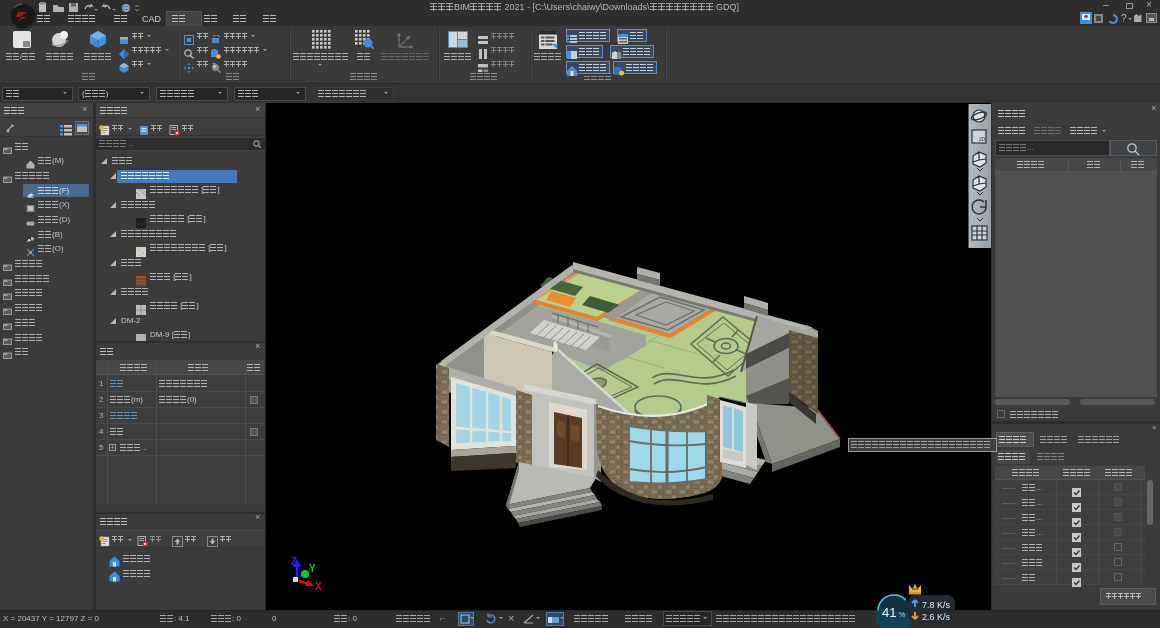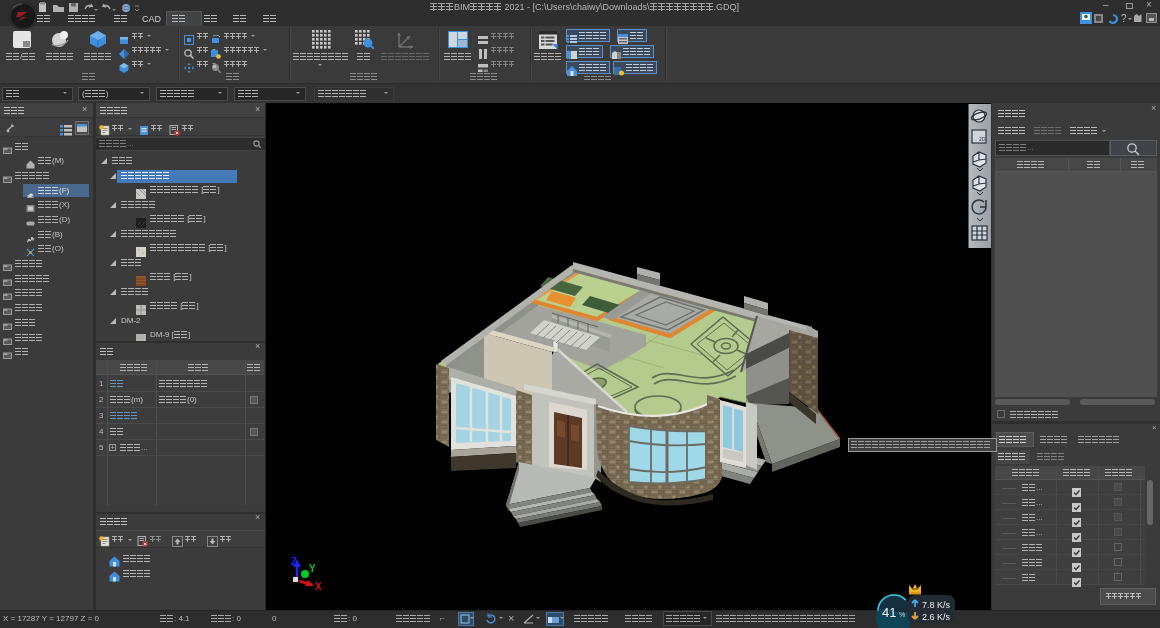--- a/index.html
+++ b/index.html
@@ -554,21 +554,21 @@
       <rect x="4" y="6" width="3" height="4.5" fill="#d0e0f0"></rect>
     </svg></div>
 <div style="position:absolute;left:123px;top:555px;color:#c8c8c8"><span class="z" style="font-size:8px"><b style="width:6px;height:7px"></b><b style="width:6px;height:7px"></b><b style="width:6px;height:7px"></b><b style="width:6px;height:7px"></b></span></div>
 <div style="position:absolute;left:109px;top:568px;width:11px;height:11px"><svg width="11" height="11">
       <path d="M0.5 5 L5.5 0.5 10.5 5 v5.5 H0.5 z" fill="#3f8fdf"></path>
       <rect x="4" y="6" width="3" height="4.5" fill="#d0e0f0"></rect>
     </svg></div>
 <div style="position:absolute;left:123px;top:570px;color:#c8c8c8"><span class="z" style="font-size:8px"><b style="width:6px;height:7px"></b><b style="width:6px;height:7px"></b><b style="width:6px;height:7px"></b><b style="width:6px;height:7px"></b></span></div>
 <div style="position:absolute;left:266px;top:103px;width:725px;height:507px;background:#000"></div>
 <div style="position:absolute;left:0;top:610px;width:1160px;height:18px;background:#2d2d2d;border-top:1px solid #242424"></div>
-<div style="position:absolute;left:3px;top:615px;font-size:8px;color:#bdbdbd;line-height:1;white-space:nowrap;">X = 17287 Y = 12797 Z = 0</div>
+<div style="position:absolute;left:3px;top:615px;font-size:8px;color:#bdbdbd;line-height:1;white-space:nowrap;">X = 20437 Y = 12797 Z = 0</div>
 <div style="position:absolute;left:160px;top:615px;color:#bdbdbd"><span class="z" style="font-size:8px"><b style="width:6px;height:7px"></b><b style="width:6px;height:7px"></b><i>: 4.1</i></span></div>
 <div style="position:absolute;left:211px;top:615px;color:#bdbdbd"><span class="z" style="font-size:8px"><b style="width:6px;height:7px"></b><b style="width:6px;height:7px"></b><b style="width:6px;height:7px"></b><i>: 0</i></span></div>
 <div style="position:absolute;left:272px;top:615px;font-size:8px;color:#bdbdbd;line-height:1;white-space:nowrap;">0</div>
 <div style="position:absolute;left:334px;top:615px;color:#bdbdbd"><span class="z" style="font-size:8px"><b style="width:6px;height:7px"></b><b style="width:6px;height:7px"></b><i>: 0</i></span></div>
 <div style="position:absolute;left:396px;top:615px;color:#bdbdbd"><span class="z" style="font-size:8px"><b style="width:6px;height:7px"></b><b style="width:6px;height:7px"></b><b style="width:6px;height:7px"></b><b style="width:6px;height:7px"></b><b style="width:6px;height:7px"></b></span></div>
 <div style="position:absolute;left:440px;top:614px;font-size:9px;color:#999;line-height:1;white-space:nowrap;">⌐</div>
 <div style="position:absolute;left:458px;top:612px;width:16px;height:14px;background:#2d4a66;border:1px solid #4a7ab0">
     <svg width="10" height="10" style="position:absolute;left:1px;top:1px">
       <rect x="1" y="1" width="8" height="8" fill="none" stroke="#9ec7ef"></rect>
     </svg>

